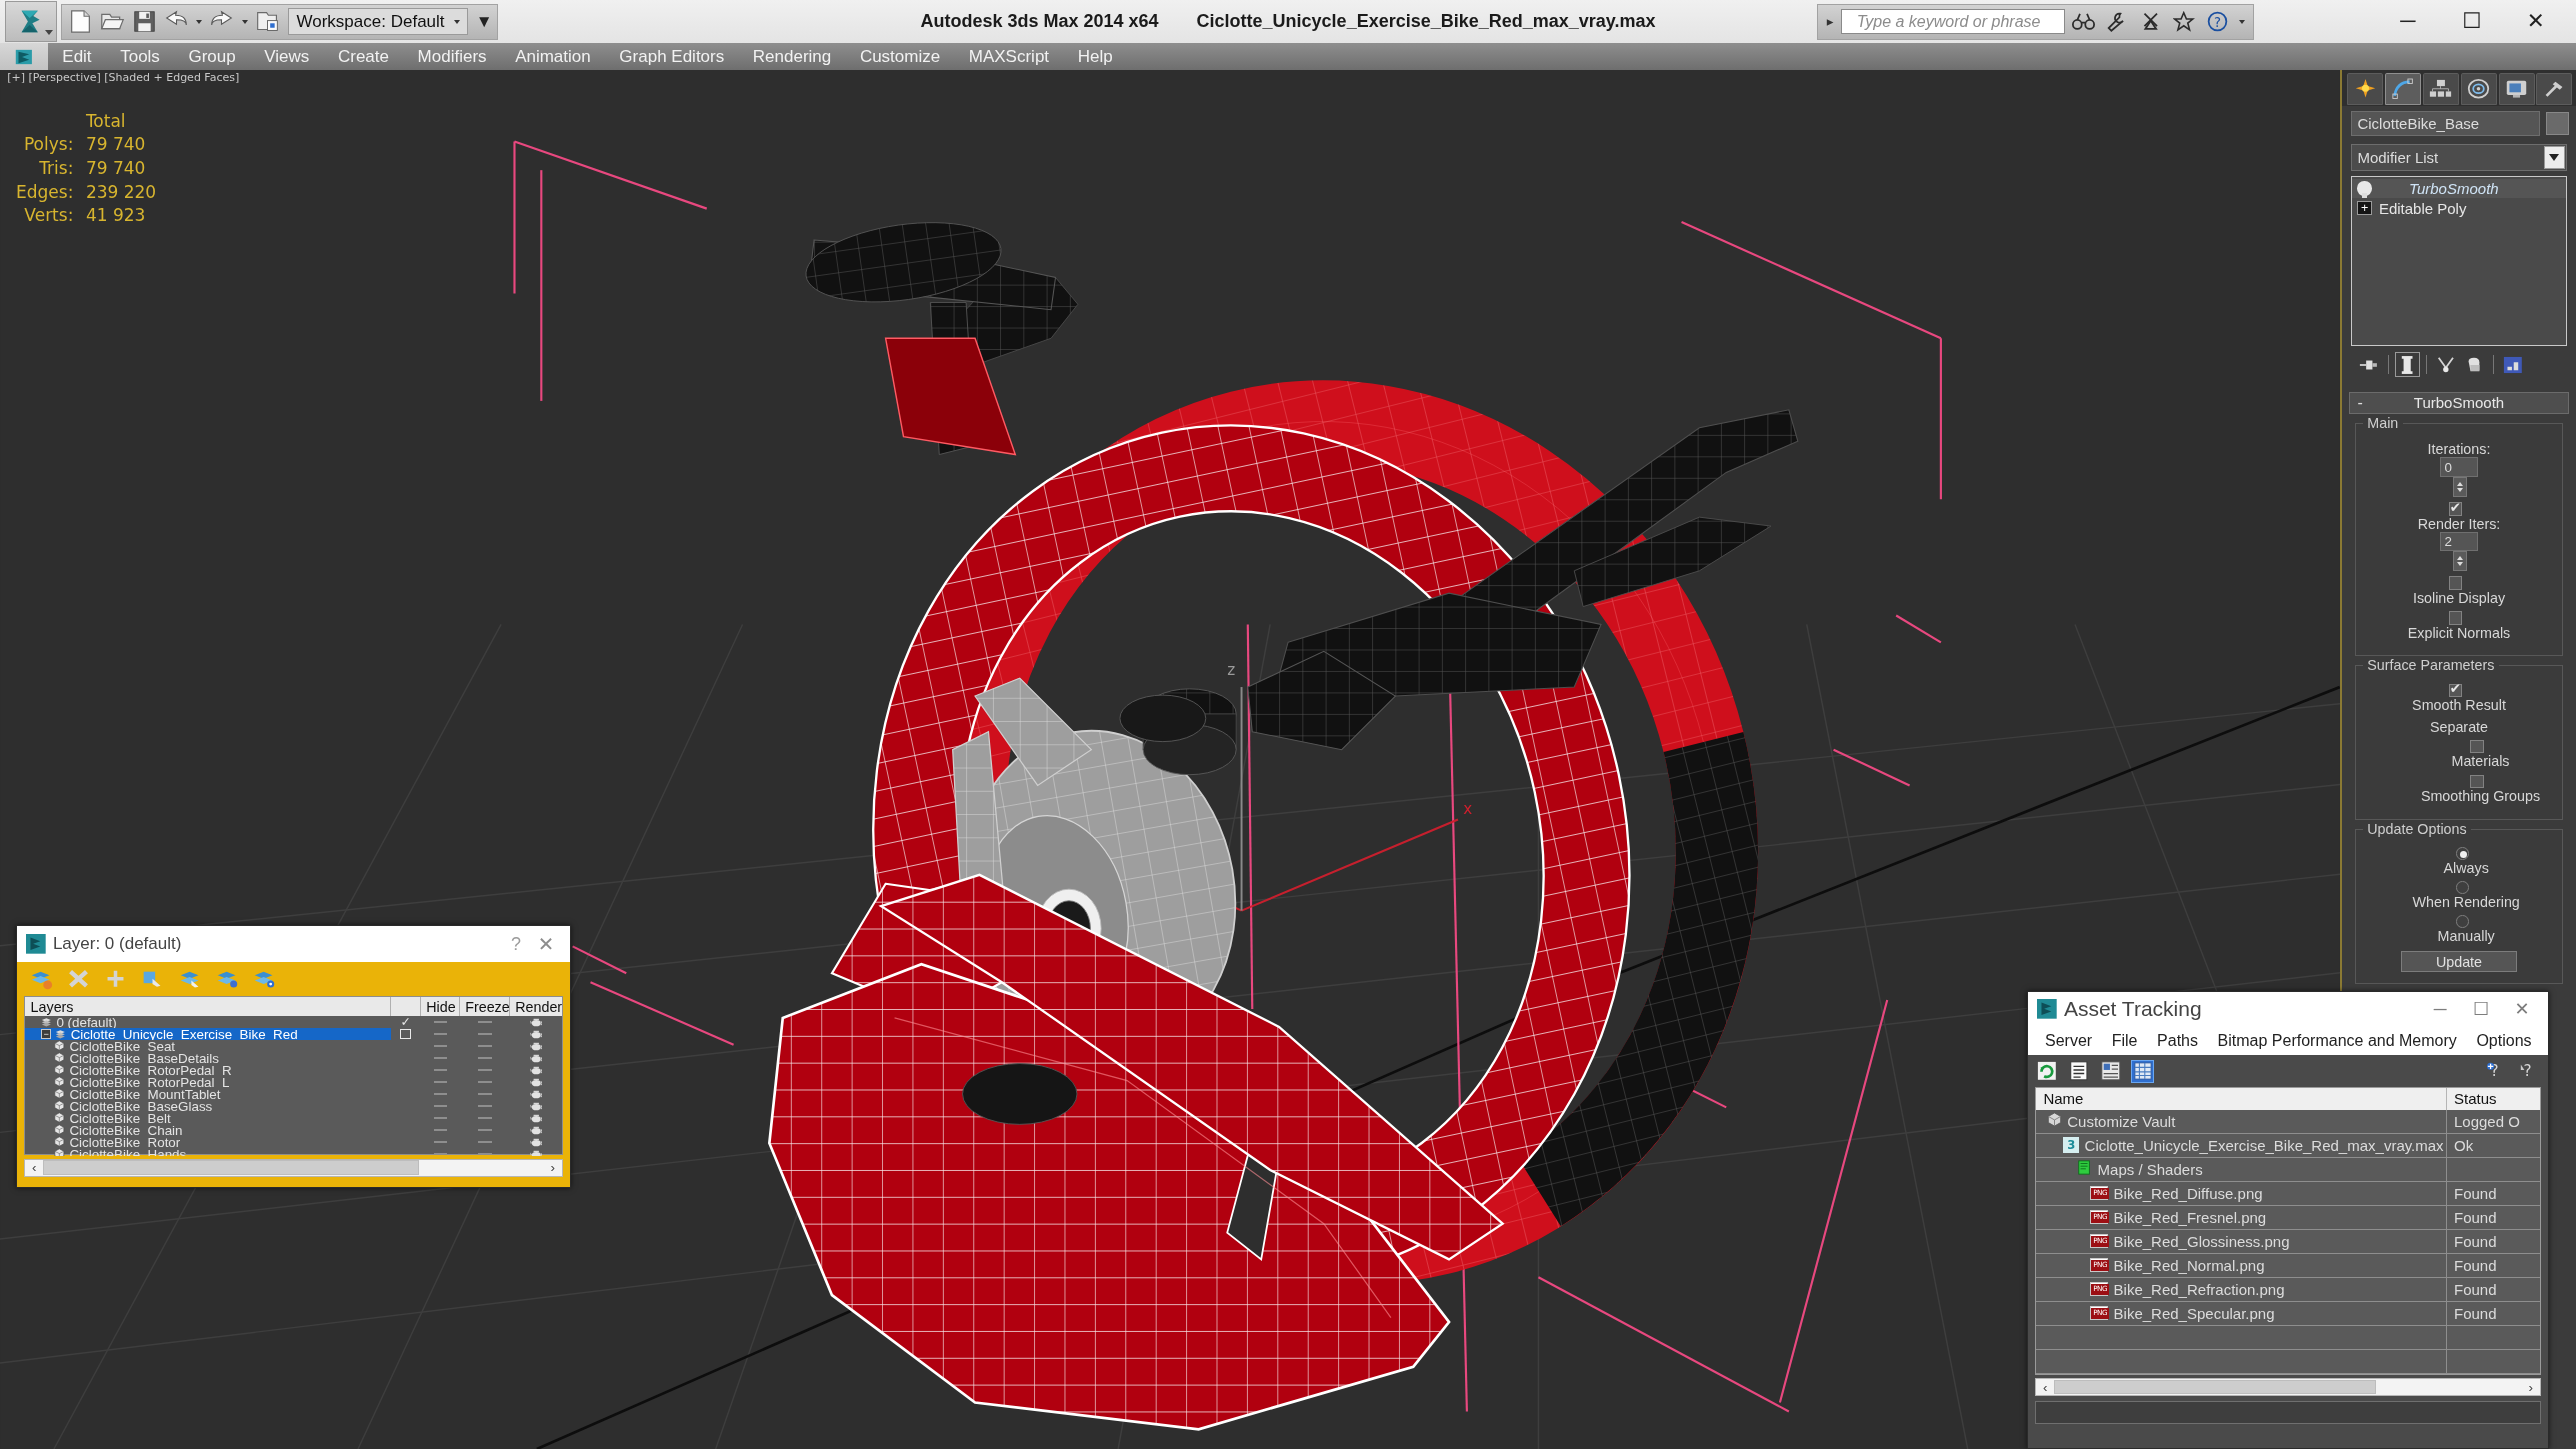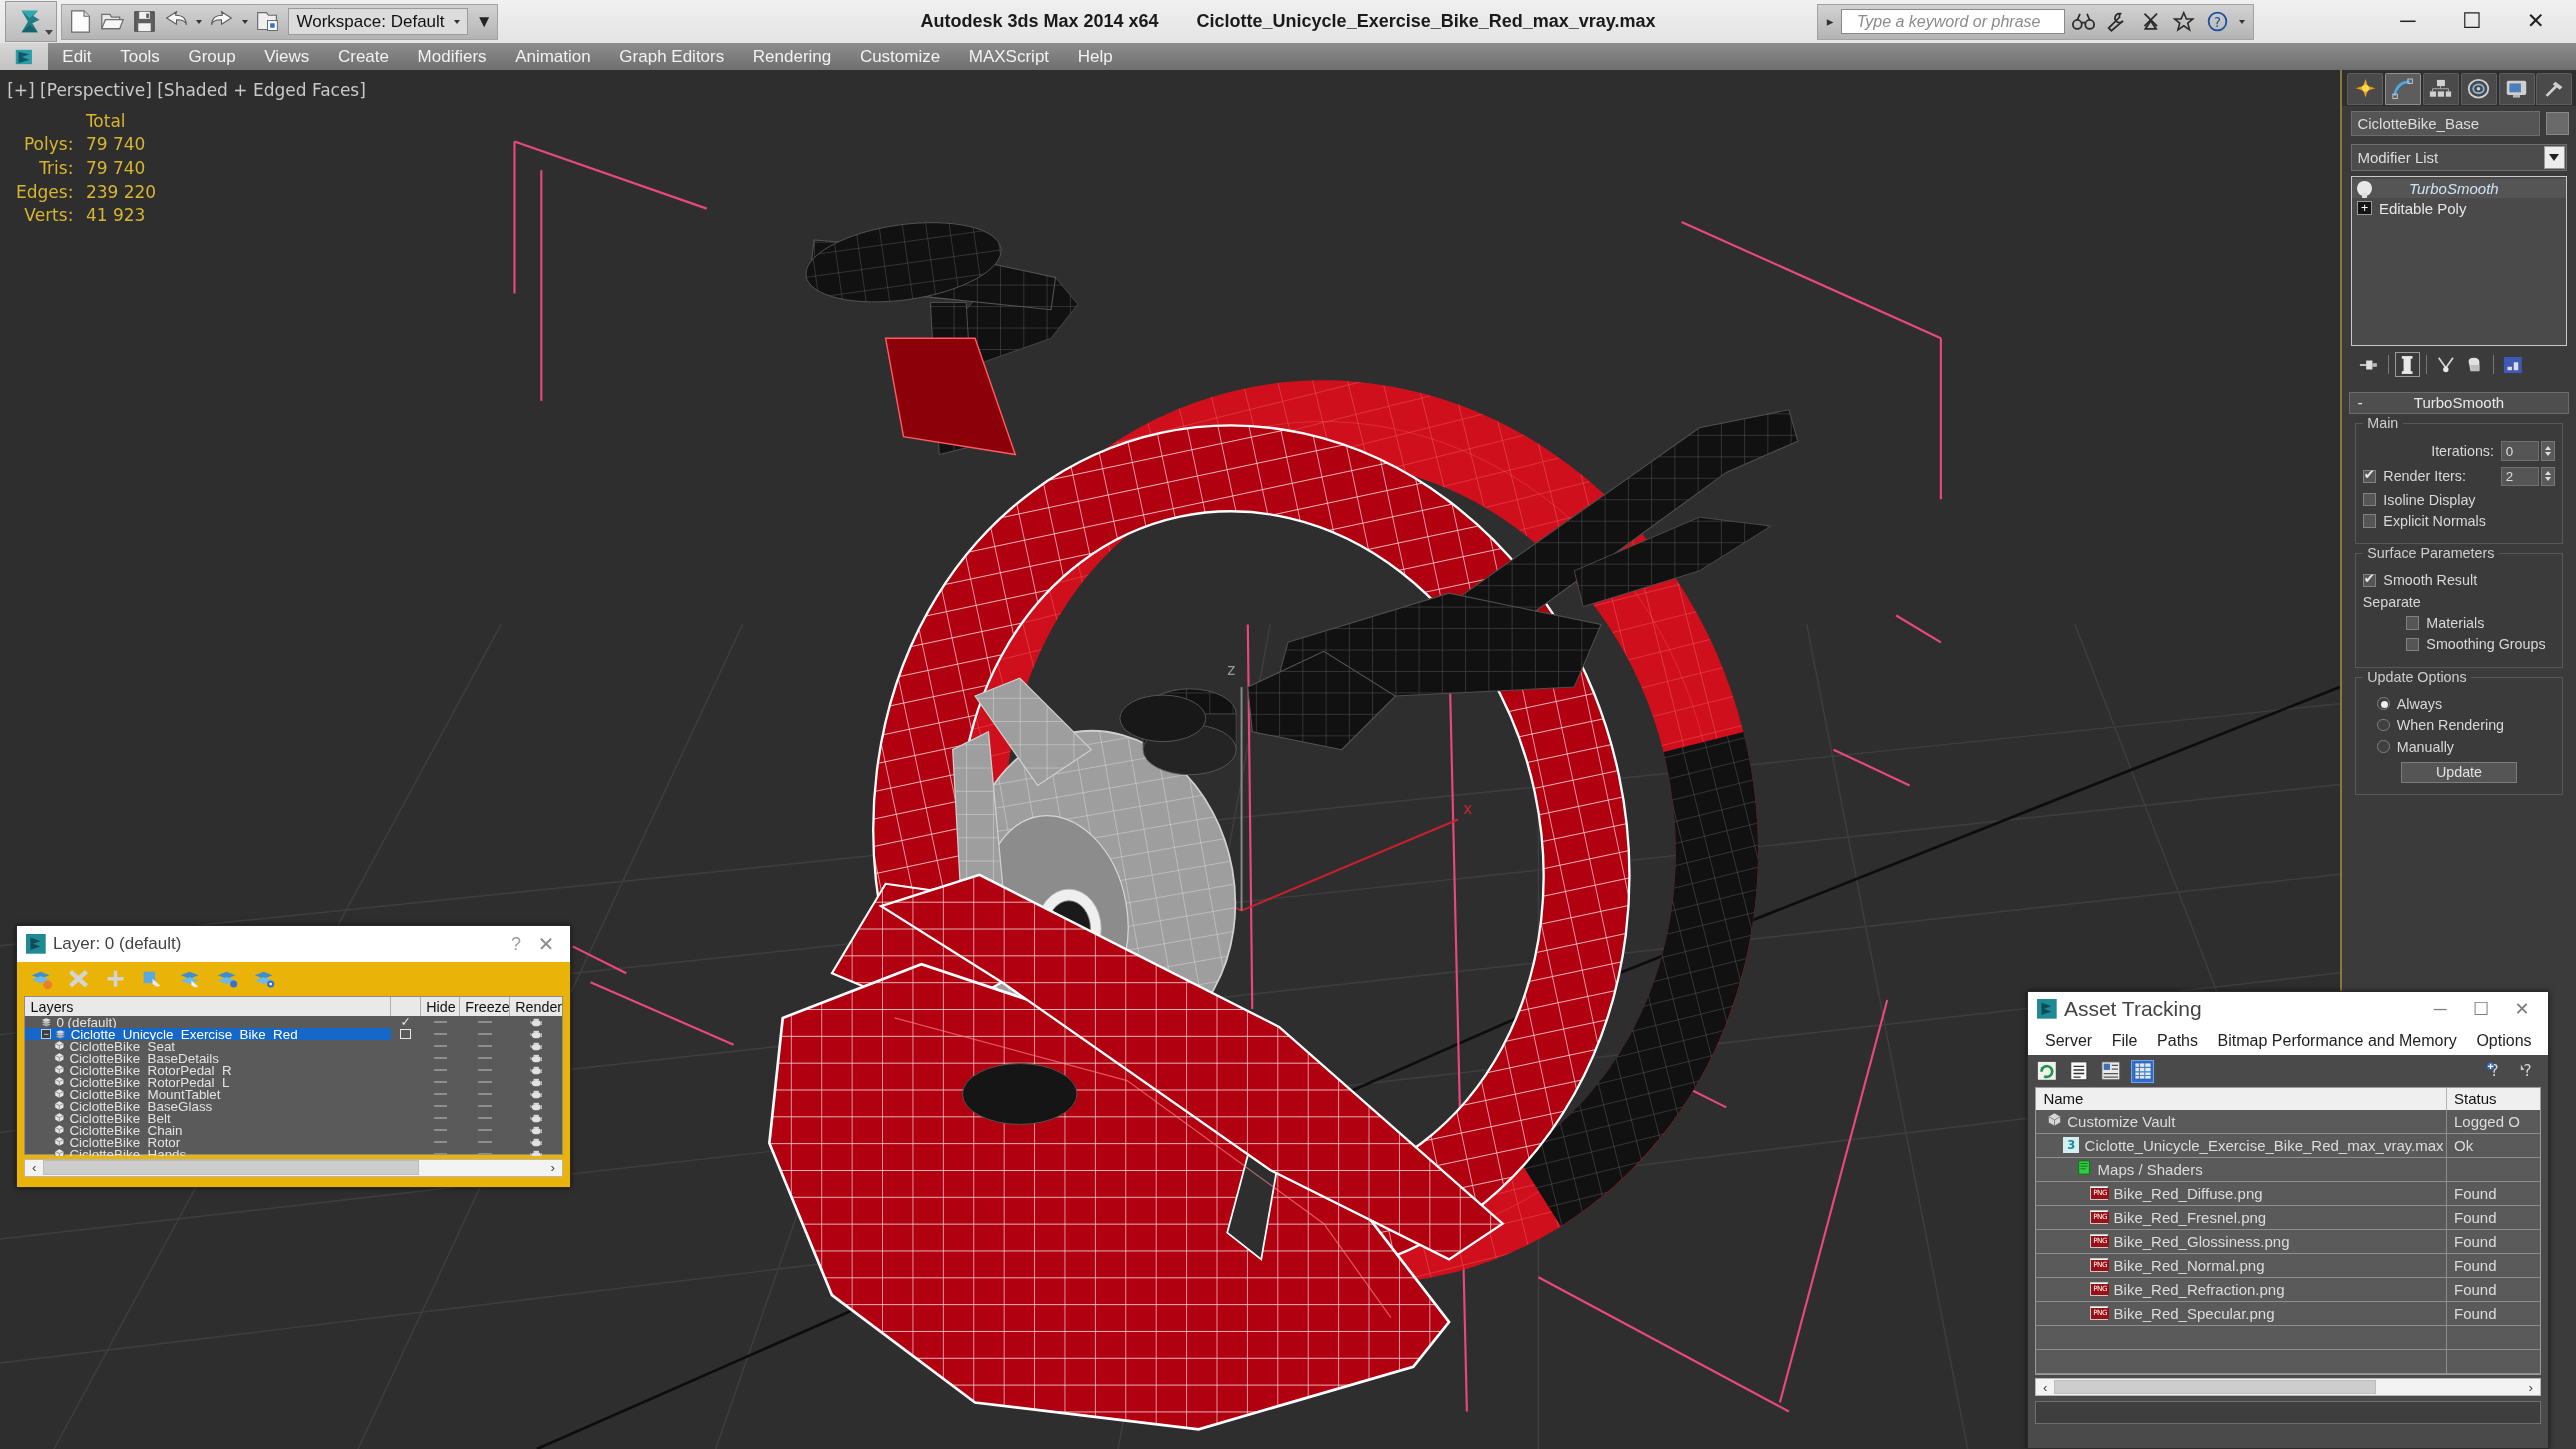--- a/index.html
+++ b/index.html
@@ -48,21 +48,21 @@
   .menubar { position:absolute; left:0; top:43px; width:2576px; height:27px;
     background:linear-gradient(to bottom,#8e8e8e,#6e6e6e); display:flex; align-items:center; }
   .menu-leftpad { width:48px; height:27px; background:linear-gradient(to bottom,#d7d7d7,#c2c2c2);
     display:flex; align-items:center; justify-content:center;}
   .menu-leftpad .tealicon { width:19.7px; height:18px; }
   .menuitem { font-size:17px; color:#f2f2f2; padding:0 14.3px; white-space:nowrap; }
 
   
   .viewport { position:absolute; left:0; top:70px; width:2340px; height:1379px;
     background:#2e2e2e; overflow:hidden; }
-  .vp-label { position:absolute; left:7.2px; top:10px; font-size:17px; color:#c9c9c9;
+  .vp-label { position:absolute; left:7.2px; top:1px; font-size:11px; color:#c9c9c9;
     font-family:"DejaVu Sans", sans-serif; }
   .vp-stats { position:absolute; left:16px; top:39px; font-size:17px; color:#d8b52f;
     font-family:"DejaVu Sans", sans-serif; }
   .vp-stats table { border-collapse:collapse; }
   .vp-stats td { padding:1.8px 0; color:#d8b52f; }
   .vp-stats td.lbl { padding-right:12.5px; text-align:right; }
   .vp-stats td.hdr { padding-left:0; }
 
   
   .cmdpanel { position:absolute; left:2340px; top:70px; width:236px; height:1379px;
@@ -99,21 +99,21 @@
   .st-sep { width:0.9px; height:19.7px; background:#777; margin:0 2.7px; }
 
   .rollout { margin:12.5px 7.2px 0 7.2px; }
   .roll-head { height:21.5px; background:#4e4e4e; border:0.9px solid #6b6b6b;
     display:flex; align-items:center; justify-content:center; position:relative; }
   .roll-head .minus { position:absolute; left:7.2px; font-size:16px; color:#ddd; line-height:1;}
   .roll-head .ttl { font-size:15px; color:#e8e8e8; }
   .group { margin:9px 5.4px 0 5.4px; border:0.9px solid #585858; padding:12.5px 7.2px 9px 7.2px; position:relative;}
   .group > .glabel { position:absolute; top:-9px; left:7.2px; background:#3b3b3b; padding:0 4.5px;
     font-size:14.3px; color:#cfcfcf; }
-  .row { display:flex; align-items:center; margin:5.4px 0; font-size:14.3px; color:#d8d8d8; }
+  .row { display:flex; align-items:center; margin:5.4px 0; font-size:14.3px; color:#d8d8d8;flex-direction:column; }
   .row .spacer { flex:1; }
   .spin { width:38px; height:19.7px; background:#555; border:0.9px solid #6f6f6f; color:#ddd;
     font-size:13.4px; padding-left:3.6px; display:flex; align-items:center; }
   .spinarrows { width:14.3px; height:19.7px; background:#5a5a5a; border:0.9px solid #777;
     display:flex; flex-direction:column; align-items:center; justify-content:center; gap:1.8px; margin-left:1.8px;}
   .spinarrows i { width:0;height:0;border-left:3.6px solid transparent;border-right:3.6px solid transparent;}
   .spinarrows i.up { border-bottom:4.5px solid #ddd; }
   .spinarrows i.dn { border-top:4.5px solid #ddd; }
   .cb { width:13.4px; height:13.4px; background:#555; border:0.9px solid #828282; margin-right:7.2px;
     position:relative; flex:none; }

